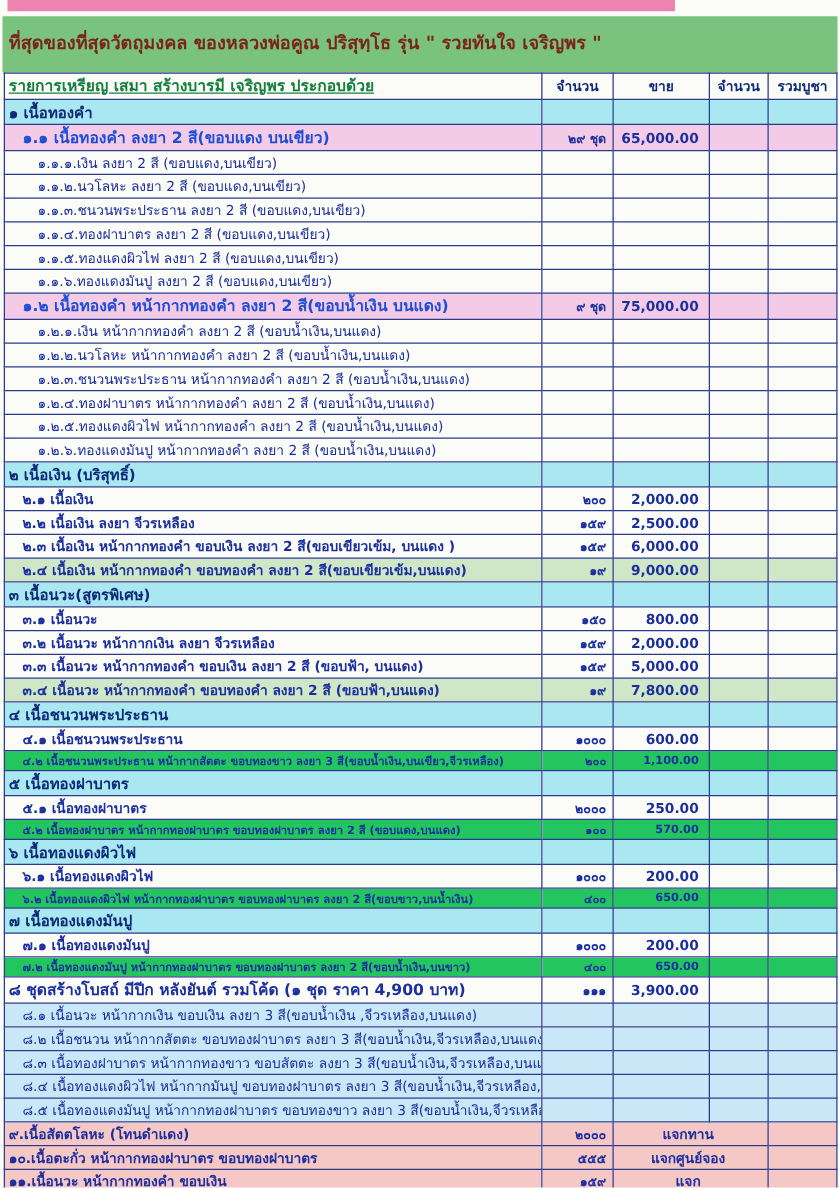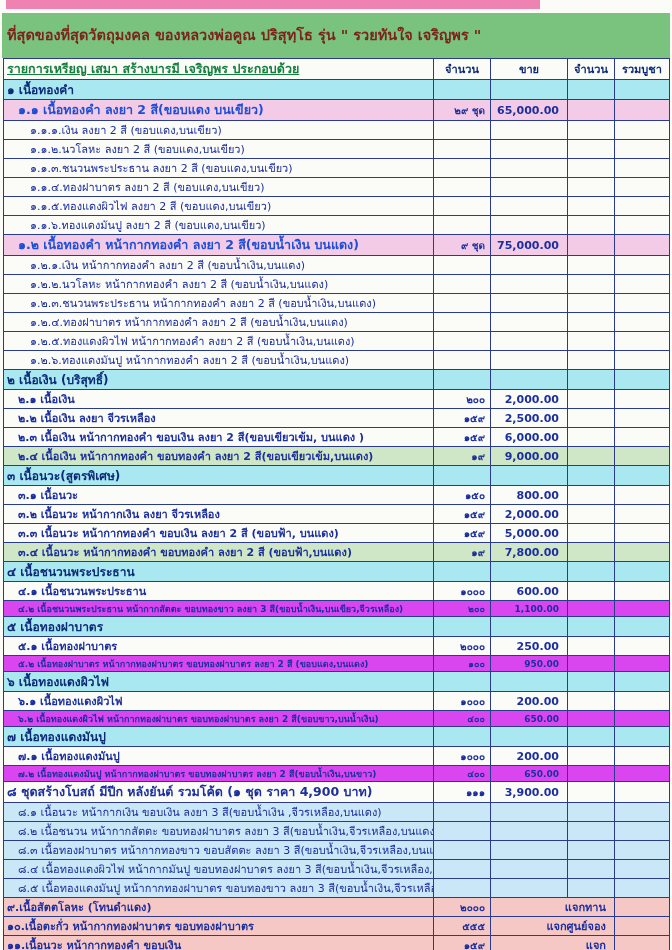--- a/index.html
+++ b/index.html
@@ -6,29 +6,29 @@
   body{width:672px;height:950px;background:#fbfbf8;font-family:"DejaVu Sans",sans-serif;position:relative;}
   .pink-strip{position:absolute;top:0;left:6px;width:534px;height:9px;background:#ee82b0;}
   .title-band{margin:13px 2px 0 2px;background:#79c37f;color:#7c241a;font-weight:bold;font-size:14.5px;padding:12px 5px;height:21px;line-height:21px;white-space:nowrap;overflow:hidden;}
   table{border-collapse:collapse;width:666px;margin-left:3px;table-layout:fixed;}
   td{border:1px solid #2a3a8c;padding:0 3px;height:16px;font-size:11px;color:#1c2f9e;overflow:hidden;white-space:nowrap;vertical-align:middle;}
   .list-header{color:#15803d;font-weight:bold;text-decoration:underline;font-size:12.5px;}
   .col-header{text-align:center;font-weight:bold;font-size:11px;color:#0d2a78;}
   .desc{text-align:left;}
   .qty{text-align:right;font-weight:bold;font-size:10px;padding-right:5px;}
   .price{text-align:right;font-weight:bold;padding-right:8px;}
-  .price.left{text-align:right;padding-left:4px;}
+  .price.left{text-align:center;padding-left:4px;}
   .ind1{padding-left:14px;}
   .ind2{padding-left:26px;}
   tr.bold .desc{font-weight:bold;}
   tr.section td{background:#a9e7f1;font-weight:bold;color:#0d2a78;font-size:12px;}
   tr.pink td{background:#f4cbe6;height:19px;}
   tr.pink .desc{font-weight:bold;color:#1d4ed8;font-size:12.5px;}
   tr.green td{background:#cfe7c6;}
-  tr.green2 td{background:#d946ef;}
+  tr.green2 td{background:#22c55e;}
   tr.blue8 td{background:#c9e7f6;}
   tr.salmon td{background:#f5c8c6;}
   tr.bluebar td{background:#5a84c6;color:#0a1f66;font-weight:bold;}
   tr.small td{font-size:9px;height:15px;}
   tr.big8 td{height:19px;}
   tr.big8 .desc{font-size:12.5px;font-weight:bold;}
 </style>
 </head>
 <body>
 
@@ -260,21 +260,21 @@
       <tr class=" bold">
         <td class="desc ind1">๕.๑ เนื้อทองฝาบาตร</td>
         <td class="qty">๒๐๐๐</td>
         <td class="price">250.00</td>
         <td></td>
         <td></td>
       </tr>
       <tr class="green2 small bold">
         <td class="desc ind1">๕.๒ เนื้อทองฝาบาตร  หน้ากากทองฝาบาตร ขอบทองฝาบาตร ลงยา 2 สี (ขอบแดง,บนแดง)</td>
         <td class="qty">๑๐๐</td>
-        <td class="price">950.00</td>
+        <td class="price">570.00</td>
         <td></td>
         <td></td>
       </tr>
       <tr class="section">
         <td class="desc">๖ เนื้อทองแดงผิวไฟ</td>
         <td class="qty"></td>
         <td class="price"></td>
         <td></td>
         <td></td>
       </tr>

